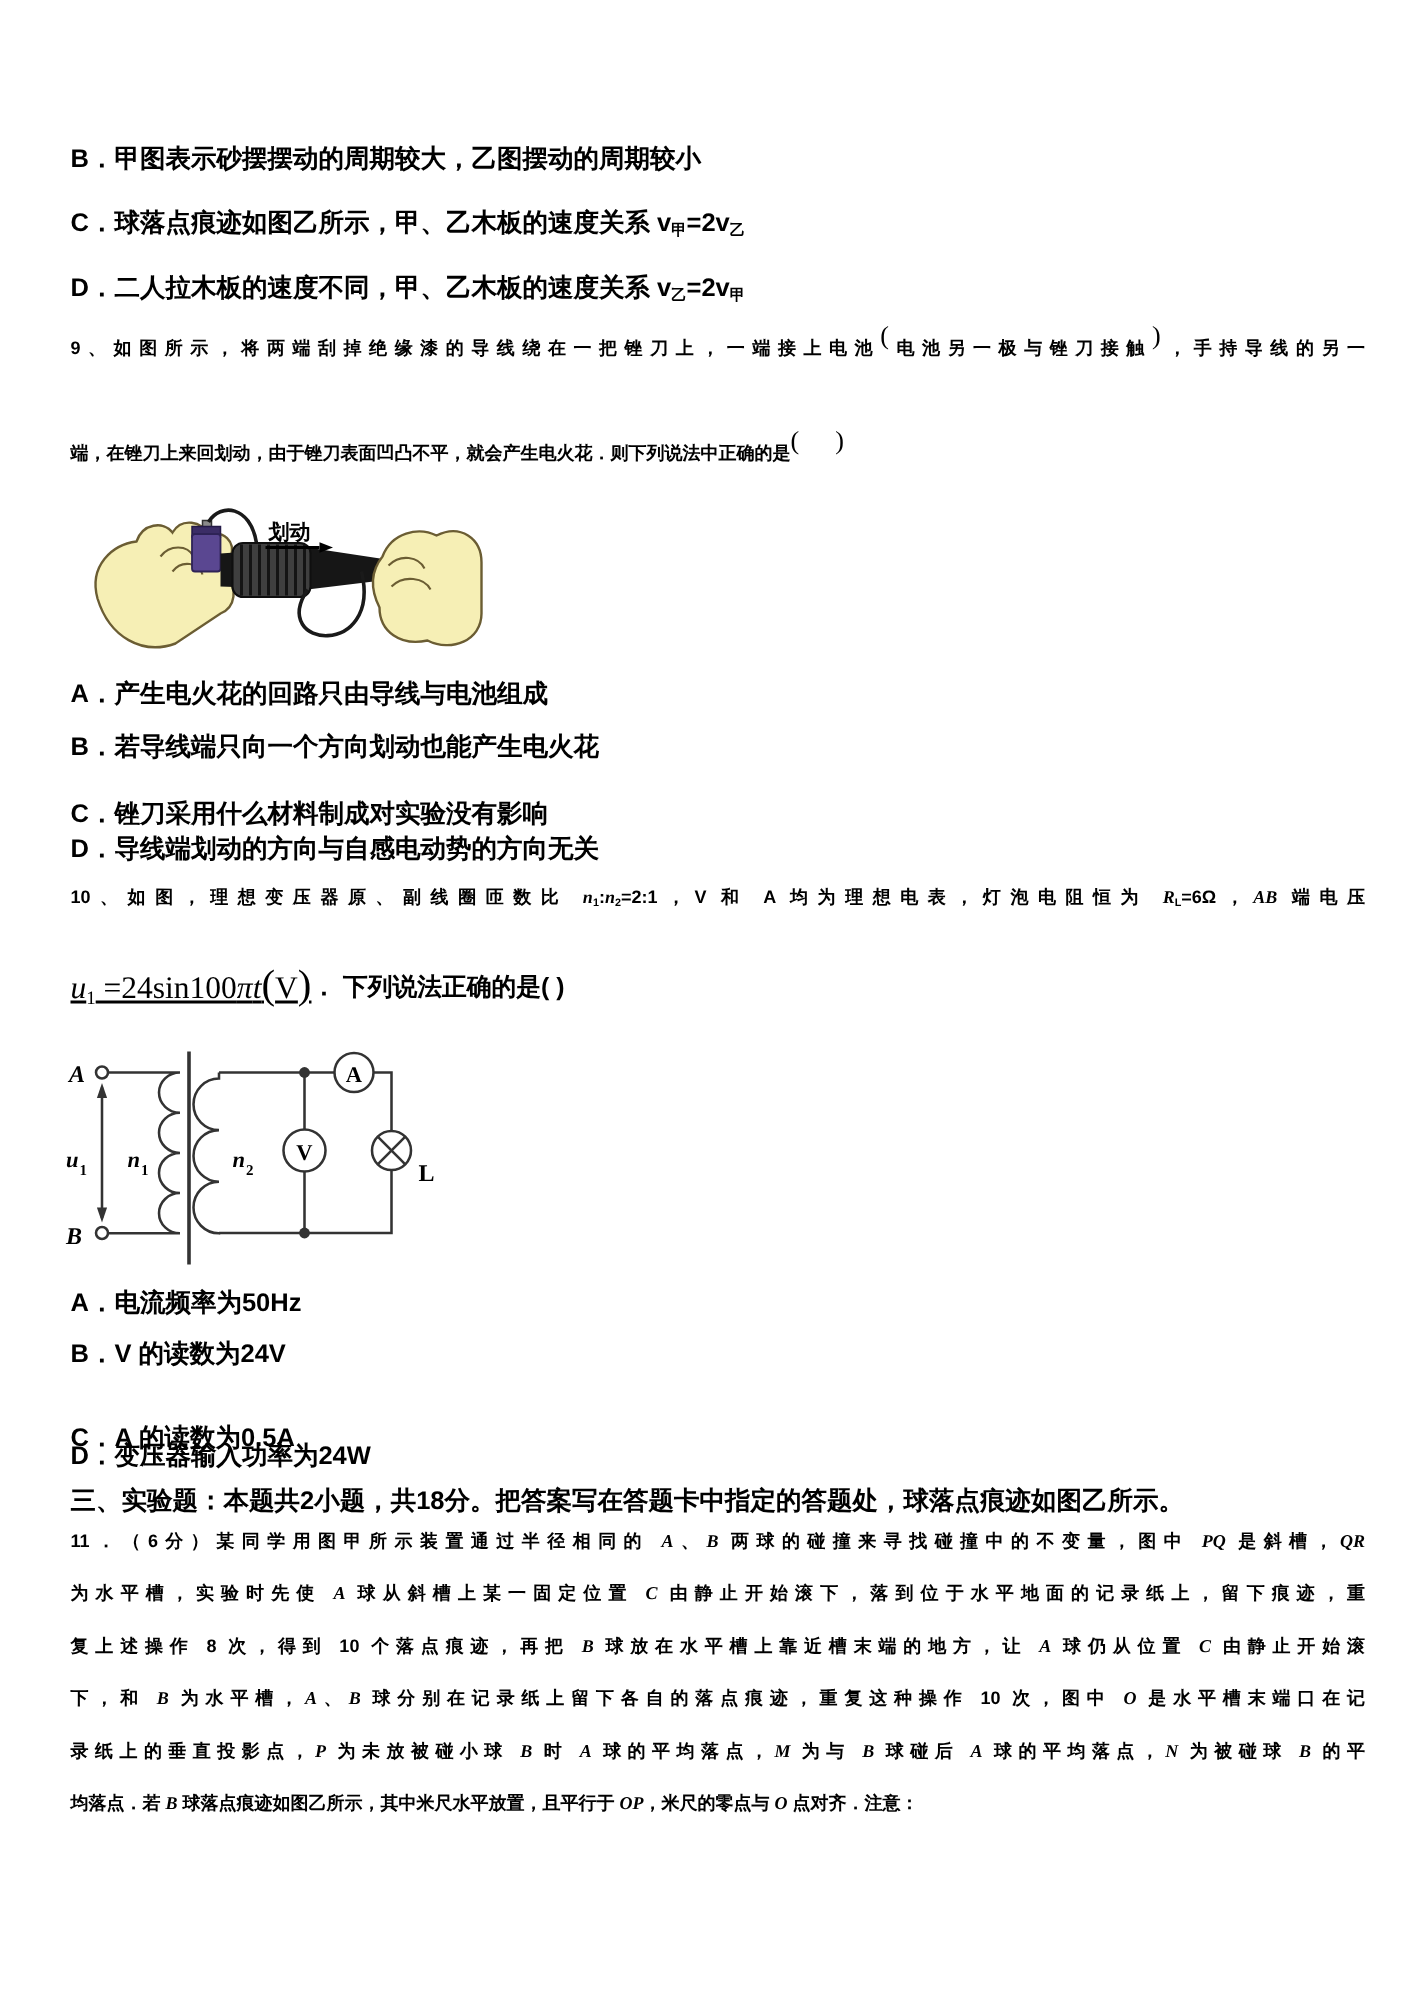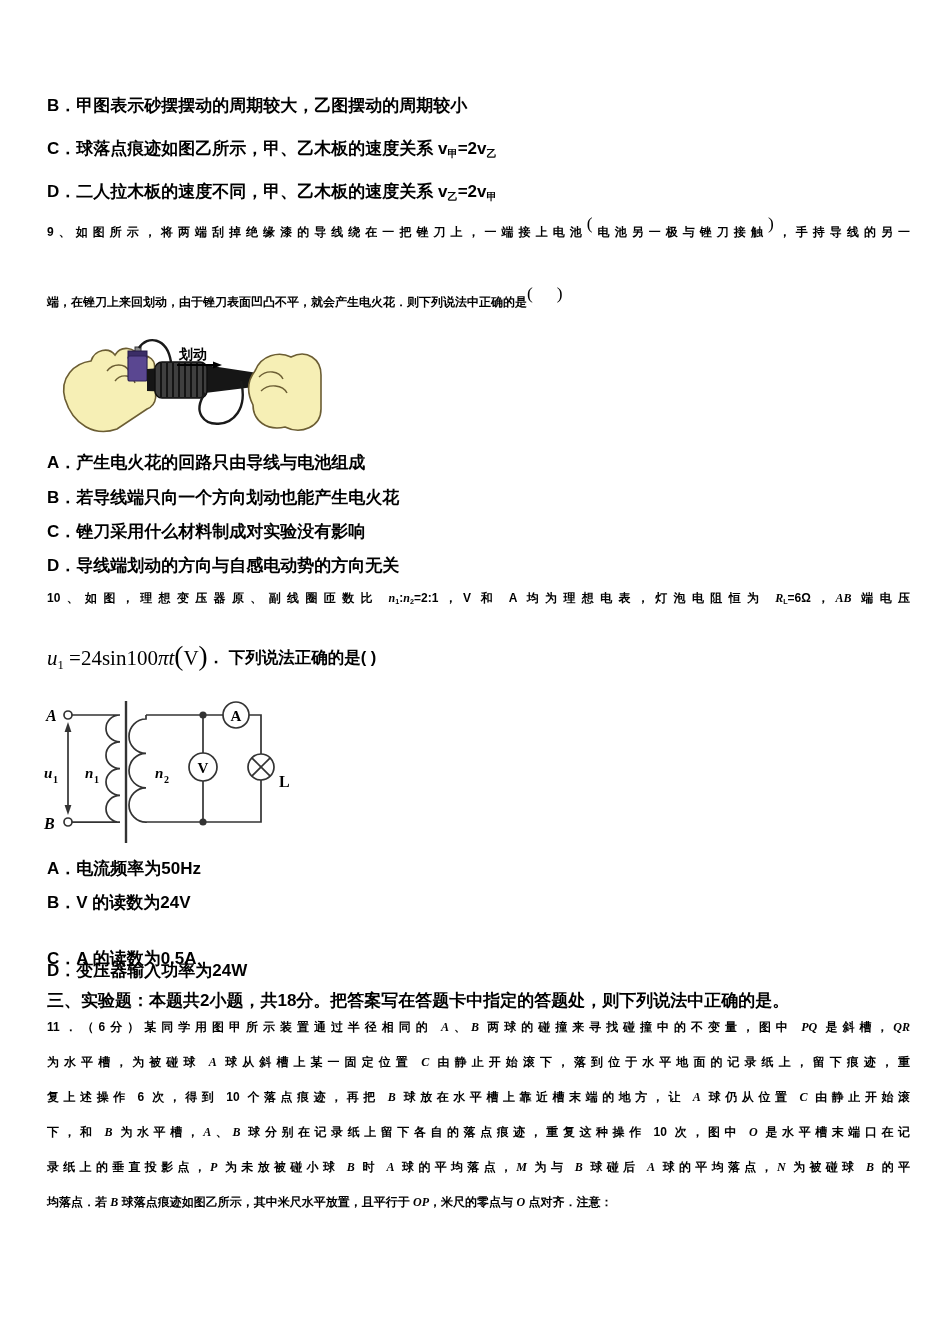--- a/index.html
+++ b/index.html
@@ -7,21 +7,21 @@
     width:950px;height:1344px;position:relative;background:#ffffff;
     font-family:"Liberation Sans","DejaVu Sans",sans-serif;
     font-weight:700;color:#000;overflow:hidden;
   }
   .line{position:absolute;left:47px;right:40px;font-size:17px;line-height:1.35;}
   .sm{font-size:12px;}
   .stretch{text-align:justify;text-align-last:justify;}
   .s{font-size:0.6em;vertical-align:-0.28em;}
   .i{font-family:"Liberation Serif","DejaVu Serif",serif;font-style:italic;font-weight:700;}
   .rp{font-family:"Liberation Serif","DejaVu Serif",serif;font-size:1.45em;font-weight:400;position:relative;top:-0.42em;line-height:0;}
-  .formula{font-family:"Liberation Serif","DejaVu Serif",serif;font-weight:400;font-size:21px;}
+  .formula{font-family:"Liberation Serif","DejaVu Serif",serif;font-weight:400;font-size:21px;text-decoration:underline;}
   .formula .fi{font-family:inherit;font-style:italic;font-weight:400;}
   .formula .s{vertical-align:-0.32em;}
   .bp{font-size:1.3em;font-weight:400;}
   .tail{font-size:16.5px;font-weight:700;vertical-align:0.12em;text-align:center;}
   .fig{position:absolute;}
   svg text{font-weight:700;}
   .ser{font-family:"Liberation Serif","DejaVu Serif",serif;}
   .cjk{font-family:"Liberation Sans","DejaVu Sans",sans-serif;}
 </style>
 </head>
@@ -61,21 +61,21 @@
     <line x1="122" y1="28" x2="158" y2="28" stroke="#000" stroke-width="2"></line>
     <polygon points="158,24.5 167,28 158,31.5" fill="#000"></polygon>
   </g>
 
   <path d="M200 34 C206 18 224 14 236 20 C252 12 266 22 266 38 L266 72 C266 90 246 98 230 90 C212 94 198 84 198 68 C192 56 192 44 200 34 Z" fill="#f6efb5" stroke="#6b5d33" stroke-width="1.6"></path>
   <path d="M204 40 C212 32 224 34 228 42 M206 54 C214 46 228 48 232 56" fill="none" stroke="#6b5d33" stroke-width="1.4"></path>
 </svg>
 
 <div class="line" style="top:452px">A．产生电火花的回路只由导线与电池组成</div>
 <div class="line" style="top:487px">B．若导线端只向一个方向划动也能产生电火花</div>
-<div class="line" style="top:521px">C．锉刀采用什么材料制成对实验没有影响</div>
+<div class="line" style="top:532px">C．锉刀采用什么材料制成对实验没有影响</div>
 <div class="line" style="top:555px">D．导线端划动的方向与自感电动势的方向无关</div>
 
 <div class="line sm stretch" style="top:590px"><span>10、如图，理想变压器原、副线圈匝数比 </span><span class="i">n</span><span class="s">1</span><span>:</span><span class="i">n</span><span class="s">2</span><span>=2:1，V 和 A 均为理想电表，灯泡电阻恒为 </span><span class="i">R</span><span class="s">L</span><span>=6Ω，</span><span class="i">AB</span><span> 端电压</span></div>
 
 <div class="line" style="top:638px">
   <span class="formula"><span class="fi">u</span><span class="s">1</span><span> =24sin100</span><span class="fi">π</span><span class="fi">t</span><span class="bp">(</span><span>V</span><span class="bp">)</span></span><span class="tail">． 下列说法正确的是( )</span>
 </div>
 
 <svg class="fig" style="left:33px;top:695px" width="300" height="155" viewBox="0 0 300 155">
   <g fill="none" stroke="#333" stroke-width="1.7">
@@ -122,20 +122,20 @@
     <text x="170" y="78" font-size="15" text-anchor="middle">V</text>
     <text x="246" y="92" font-size="16">L</text>
   </g>
 </svg>
 
 <div class="line" style="top:858px">A．电流频率为50Hz</div>
 <div class="line" style="top:892px">B．V 的读数为24V</div>
 <div class="line" style="top:948px">C．A 的读数为0.5A</div>
 <div class="line" style="top:960px">D．变压器输入功率为24W</div>
 
-<div class="line" style="top:990px">三、实验题：本题共2小题，共18分。把答案写在答题卡中指定的答题处，则下列说法中正确的是。</div>
+<div class="line" style="top:990px">三、实验题：本题共2小题，共18分。把答案写在答题卡中指定的答题处，球落点痕迹如图乙所示。</div>
 
 <div class="line sm stretch" style="top:1019px"><span>11．（6分）某同学用图甲所示装置通过半径相同的 </span><span class="i">A</span><span>、</span><span class="i">B</span><span> 两球的碰撞来寻找碰撞中的不变量，图中 </span><span class="i">PQ</span><span> 是斜槽，</span><span class="i">QR</span></div>
-<div class="line sm stretch" style="top:1054px"><span>为水平槽，为被碰球 </span><span class="i">A</span><span> 球从斜槽上某一固定位置 </span><span class="i">C</span><span> 由静止开始滚下，落到位于水平地面的记录纸上，留下痕迹，重</span></div>
-<div class="line sm stretch" style="top:1089px"><span>复上述操作 6 次，得到 10 个落点痕迹，再把 </span><span class="i">B</span><span> 球放在水平槽上靠近槽末端的地方，让 </span><span class="i">A</span><span> 球仍从位置 </span><span class="i">C</span><span> 由静止开始滚</span></div>
+<div class="line sm stretch" style="top:1054px"><span>为水平槽，实验时先使 </span><span class="i">A</span><span> 球从斜槽上某一固定位置 </span><span class="i">C</span><span> 由静止开始滚下，落到位于水平地面的记录纸上，留下痕迹，重</span></div>
+<div class="line sm stretch" style="top:1089px"><span>复上述操作 8 次，得到 10 个落点痕迹，再把 </span><span class="i">B</span><span> 球放在水平槽上靠近槽末端的地方，让 </span><span class="i">A</span><span> 球仍从位置 </span><span class="i">C</span><span> 由静止开始滚</span></div>
 <div class="line sm stretch" style="top:1124px"><span>下，和 </span><span class="i">B</span><span> 为水平槽，</span><span class="i">A</span><span>、</span><span class="i">B</span><span> 球分别在记录纸上留下各自的落点痕迹，重复这种操作 10 次，图中 </span><span class="i">O</span><span> 是水平槽末端口在记</span></div>
 <div class="line sm stretch" style="top:1159px"><span>录纸上的垂直投影点，</span><span class="i">P</span><span> 为未放被碰小球 </span><span class="i">B</span><span> 时 </span><span class="i">A</span><span> 球的平均落点，</span><span class="i">M</span><span> 为与 </span><span class="i">B</span><span> 球碰后 </span><span class="i">A</span><span> 球的平均落点，</span><span class="i">N</span><span> 为被碰球 </span><span class="i">B</span><span> 的平</span></div>
 <div class="line sm" style="top:1194px"><span>均落点．若 </span><span class="i">B</span><span> 球落点痕迹如图乙所示，其中米尺水平放置，且平行于 </span><span class="i">OP</span><span>，米尺的零点与 </span><span class="i">O</span><span> 点对齐．注意：</span></div>
 
 </body></html>

